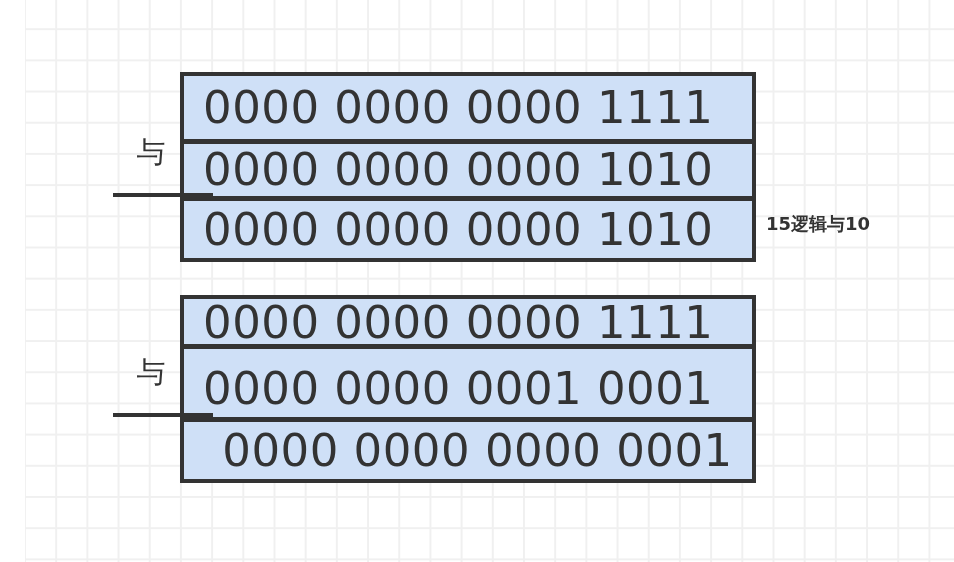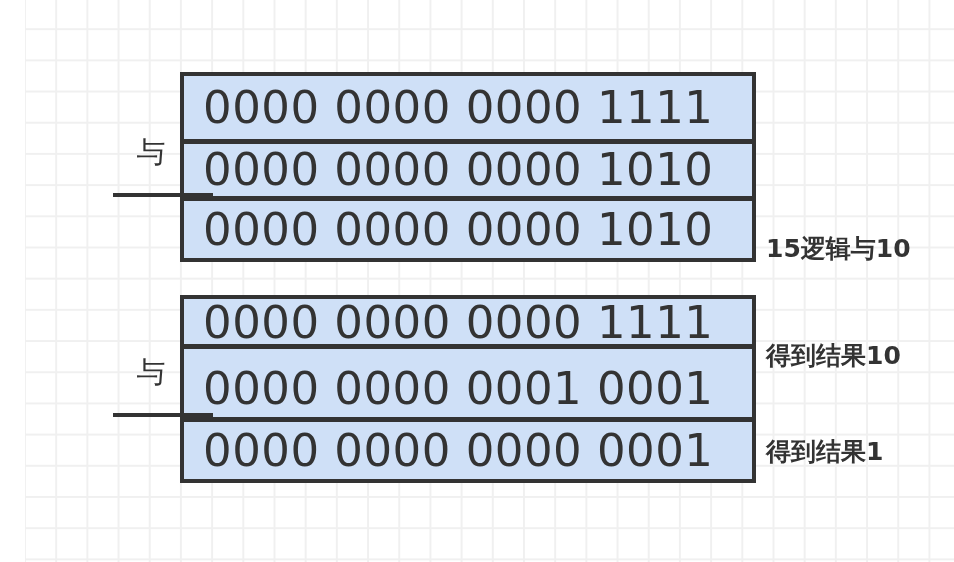--- a/index.html
+++ b/index.html
@@ -68,21 +68,21 @@
   }
 
   
   #b1-row-1 { top: -2px;  height: 67px; }
   #b1-row-2 { top: 65px;  height: 57px; }
   #b1-row-3 { top: 122px; height: 62px; }
 
   
   #b2-row-1 { top: 0px;   height: 47px; }
   #b2-row-2 { top: 54px;  height: 70px; }
-  #b2-row-3 { top: 120px; height: 62px; }
+  #b2-row-3 { top: 120px; height: 62px; justify-content: center; }
 
   
   .row-divider {
     position: absolute;
     left: -4px;
     width: calc(100% + 8px);
     height: 5px;
     background-color: #333333;
   }
   #b1-div-1 { top: 63px; }
@@ -114,21 +114,21 @@
     left: 28px;
     width: 100px;
     height: 4px;
     background-color: #333333;
   }
 
   
   .annotation {
     position: absolute;
     font-family: "DejaVu Sans", "Liberation Sans", sans-serif;
-    font-size: 25px;
+    font-size: 18px;
     font-weight: 700;
     color: #333333;
     line-height: 1.42;
     white-space: pre;
   }
   #annotation-1 {
     left: 741px;
     top: 160px;
     text-align: left;
   }
@@ -163,21 +163,20 @@
     </div>
   </div>
 
   <div class="operator-group" id="operator-1">
     <span class="operator-symbol">与</span>
     <div class="operator-rule"></div>
   </div>
 
   <div class="annotation" id="annotation-1">
     <span class="annotation-line">15逻辑与10</span>
-    <span class="annotation-line">得到结果10</span>
   </div>
 
   <div class="calc-block" id="block-2">
 
     <div class="binary-row" id="b2-row-1">
       <span class="binary-text">0000 0000 0000 1111</span>
     </div>
 
     <div class="row-divider" id="b2-div-1"></div>
 
@@ -191,16 +190,15 @@
       <span class="binary-text">0000 0000 0000 0001</span>
     </div>
   </div>
 
   <div class="operator-group" id="operator-2">
     <span class="operator-symbol">与</span>
     <div class="operator-rule"></div>
   </div>
 
   <div class="annotation" id="annotation-2">
-    <span class="annotation-line">得到结果1</span>
   </div>
 
 </div>
 
 </body></html>

